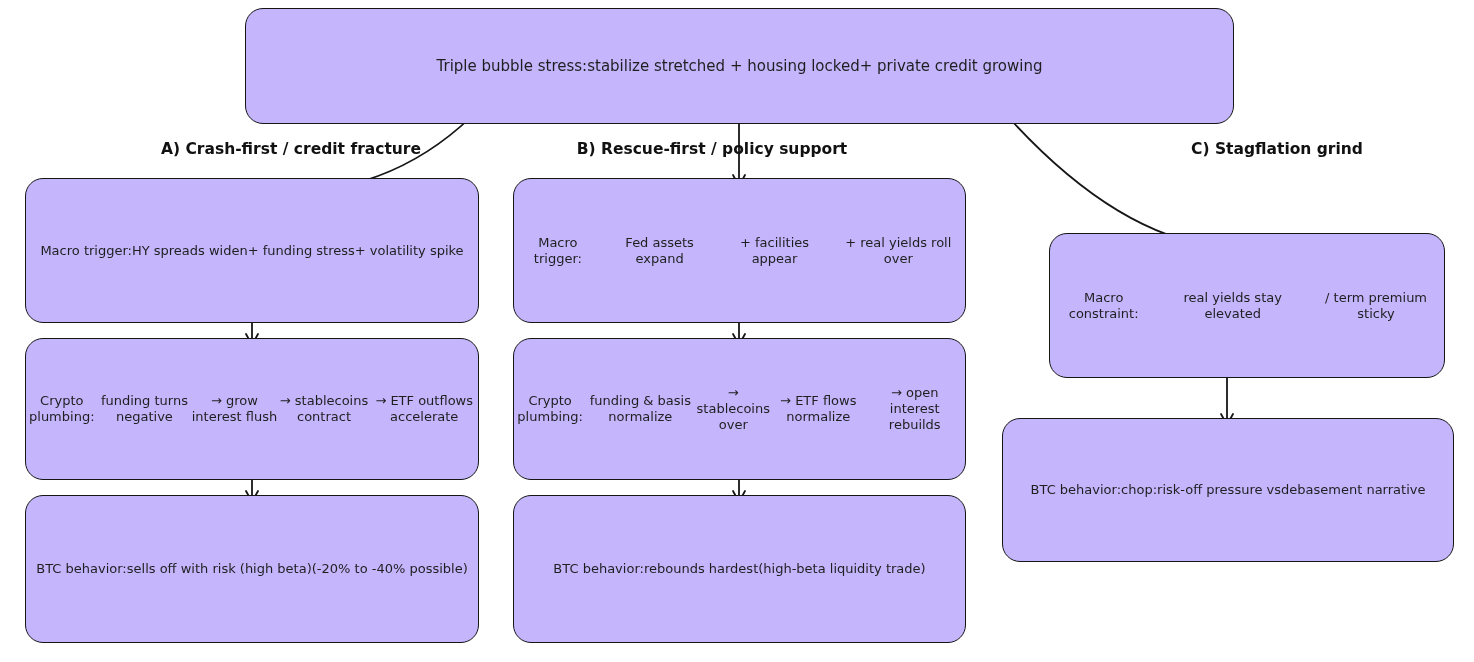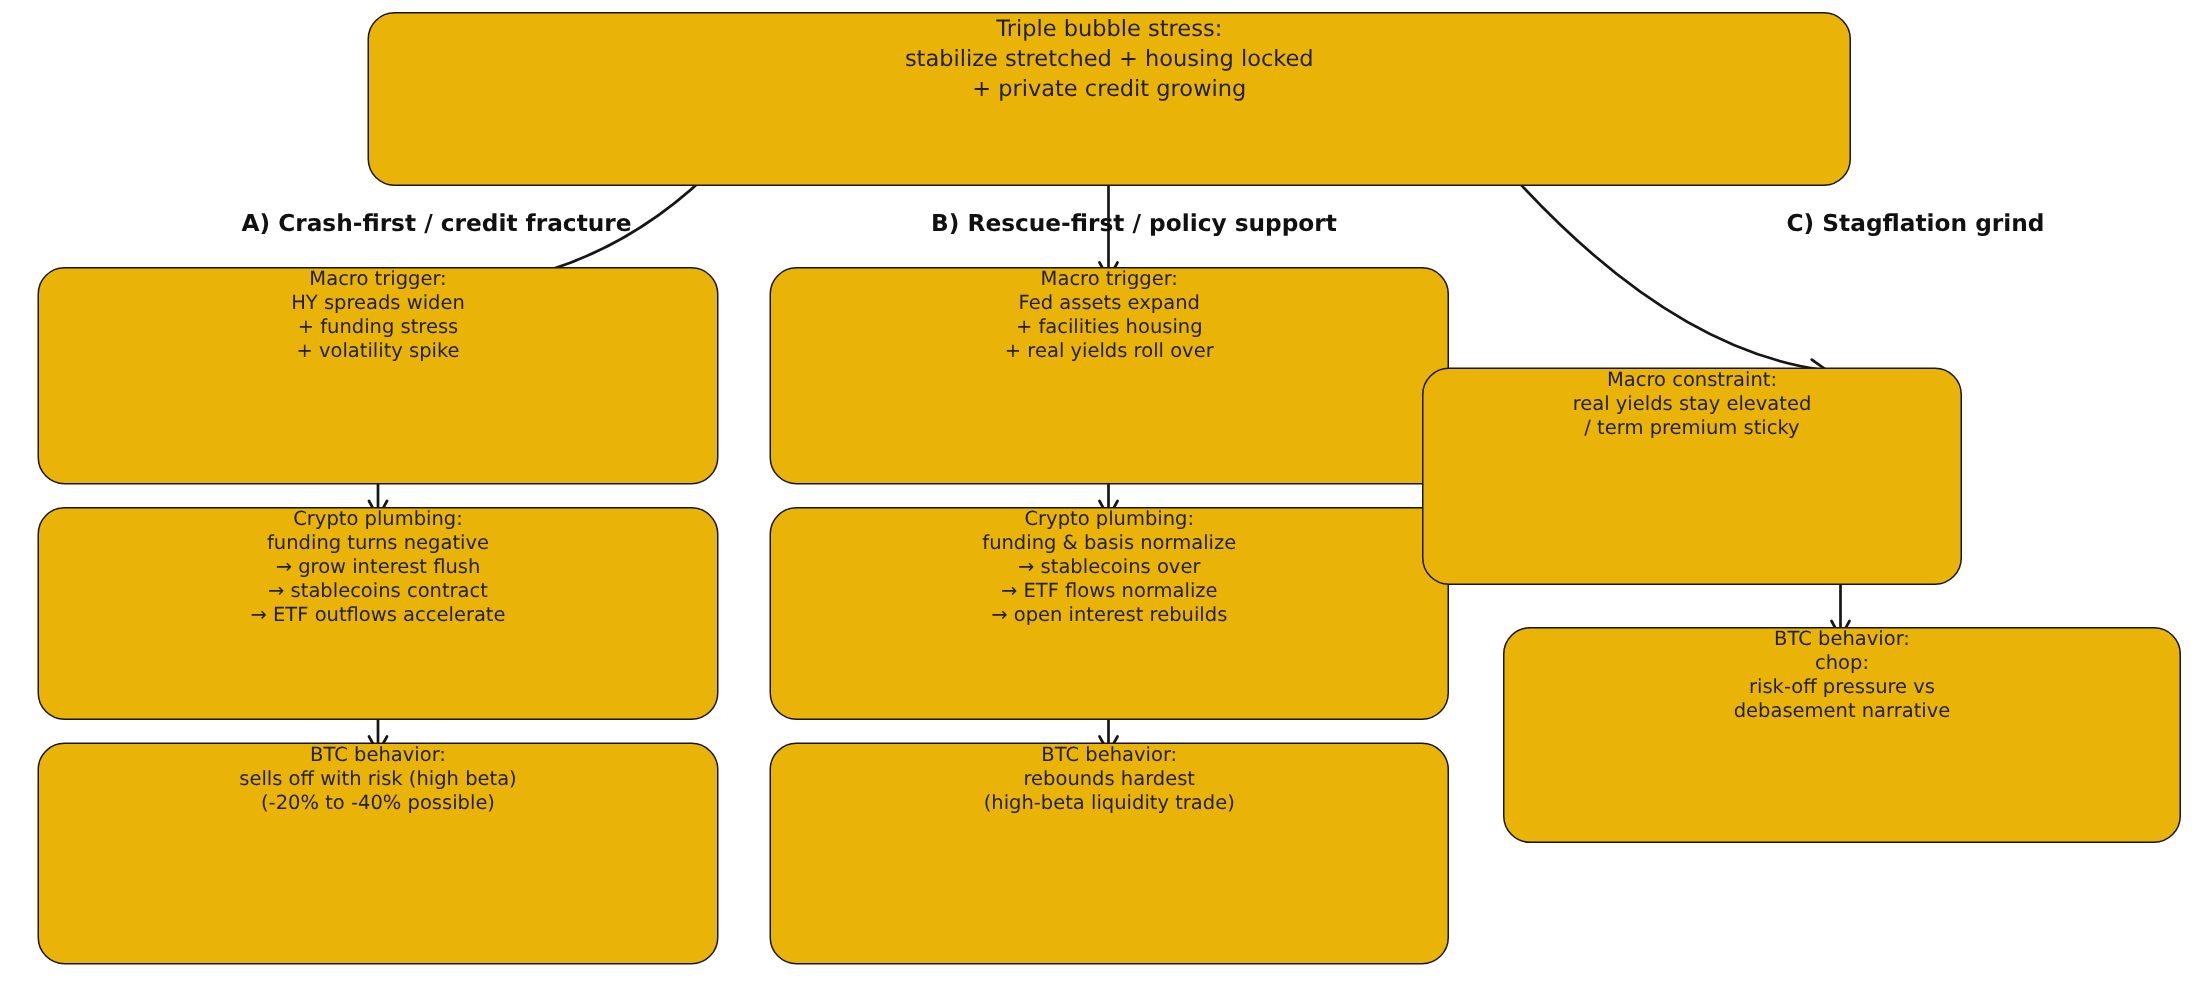--- a/index.html
+++ b/index.html
@@ -13,25 +13,25 @@
     height: 662px;
     background: #ffffff;
     font-family: "DejaVu Sans", "Liberation Sans", sans-serif;
     color: #1a1a1a;
     overflow: hidden;
   }
   .node {
     position: absolute;
     border: 1.6px solid #161616;
     border-radius: 18px;
-    background: #eab308;
+    background: #c4b5fd;
     display: flex;
-    flex-direction: column;
+    flex-direction: row;
     align-items: center;
-    justify-content: flex-start;
+    justify-content: center;
     text-align: center;
     box-sizing: border-box;
     font-size: 13px;
     line-height: 16px;
     color: #1f1f1f;
   }
   .node.root {
     font-size: 15px;
     line-height: 20px;
   }
@@ -80,21 +80,21 @@
     <line x1="1227" y1="368" x2="1227" y2="425" marker-end="url(#vhead)"></line>
   </svg>
 
   <div class="node root" style="left:245px; top:8px; width:989px; height:116px;">
       <div>Triple bubble stress:</div>
       <div>stabilize stretched + housing locked</div>
       <div>+ private credit growing</div>
     </div>
 
   <div class="col-header" style="left:252px;margin-left:39px;">A) Crash-first / credit fracture</div>
-  <div class="col-header" style="left:756px;">B) Rescue-first / policy support</div>
+  <div class="col-header" style="left:712px;">B) Rescue-first / policy support</div>
   <div class="col-header" style="left:1277px;">C) Stagflation grind</div>
 
   <div class="node" style="left:25px; top:178px; width:454px; height:145px;">
       <div>Macro trigger:</div>
       <div>HY spreads widen</div>
       <div>+ funding stress</div>
       <div>+ volatility spike</div>
     </div>
   <div class="node" style="left:25px; top:338px; width:454px; height:142px;">
       <div>Crypto plumbing:</div>
@@ -105,37 +105,37 @@
     </div>
   <div class="node" style="left:25px; top:495px; width:454px; height:148px;">
       <div>BTC behavior:</div>
       <div>sells off with risk (high beta)</div>
       <div>(-20% to -40% possible)</div>
     </div>
 
   <div class="node" style="left:513px; top:178px; width:453px; height:145px;">
       <div>Macro trigger:</div>
       <div>Fed assets expand</div>
-      <div>+ facilities housing</div>
+      <div>+ facilities appear</div>
       <div>+ real yields roll over</div>
     </div>
   <div class="node" style="left:513px; top:338px; width:453px; height:142px;">
       <div>Crypto plumbing:</div>
       <div>funding &amp; basis normalize</div>
       <div>→ stablecoins over</div>
       <div>→ ETF flows normalize</div>
       <div>→ open interest rebuilds</div>
     </div>
   <div class="node" style="left:513px; top:495px; width:453px; height:148px;">
       <div>BTC behavior:</div>
       <div>rebounds hardest</div>
       <div>(high-beta liquidity trade)</div>
     </div>
 
-  <div class="node" style="left:948px; top:233px; width:360px; height:145px;margin-top:12px;">
+  <div class="node" style="left:1049px; top:233px; width:396px; height:145px;">
       <div>Macro constraint:</div>
       <div>real yields stay elevated</div>
       <div>/ term premium sticky</div>
     </div>
   <div class="node" style="left:1002px; top:418px; width:452px; height:144px;">
       <div>BTC behavior:</div>
       <div>chop:</div>
       <div>risk-off pressure vs</div>
       <div>debasement narrative</div>
     </div>

